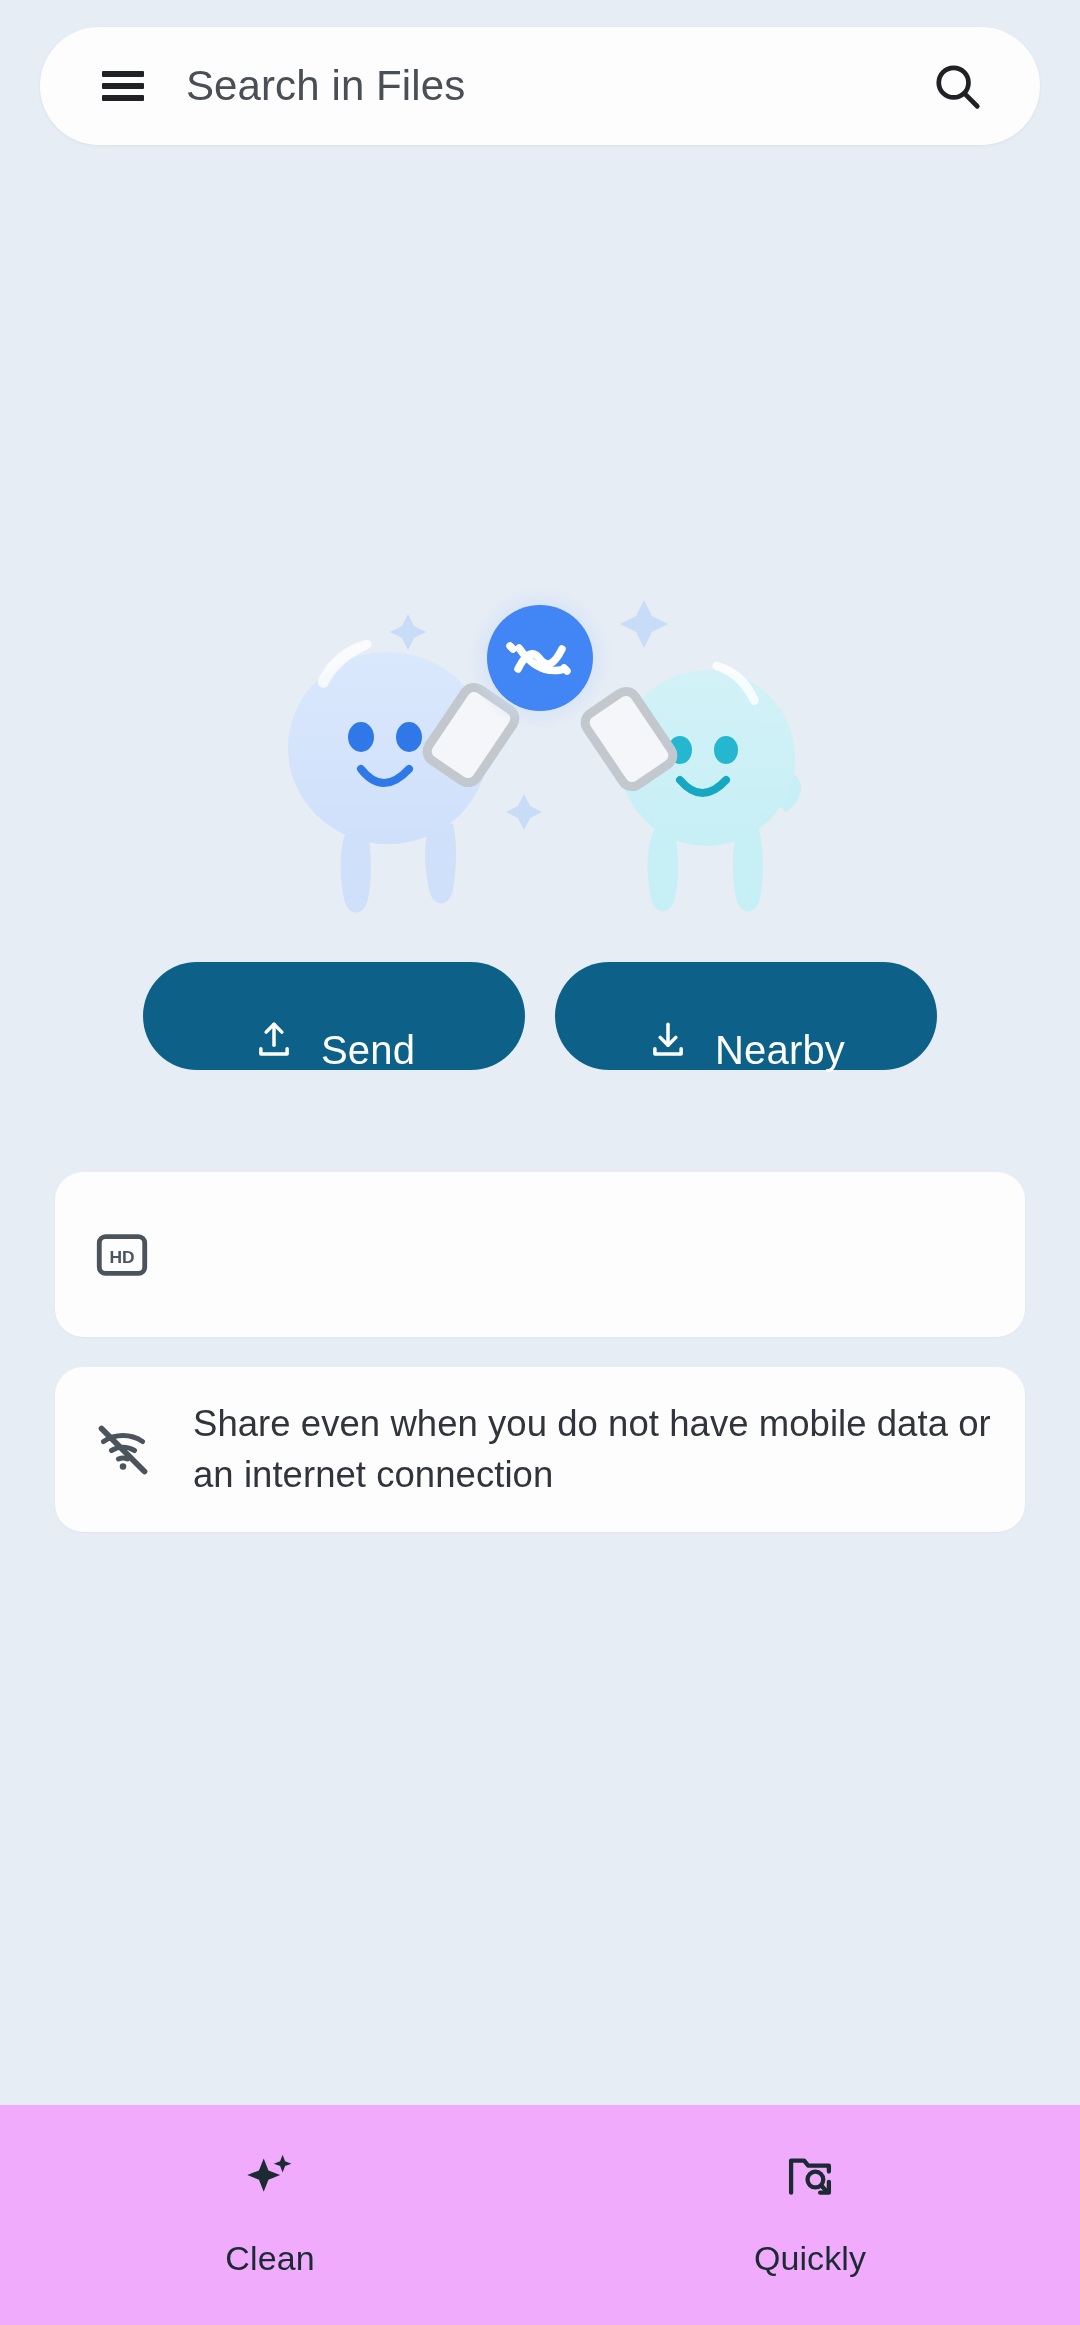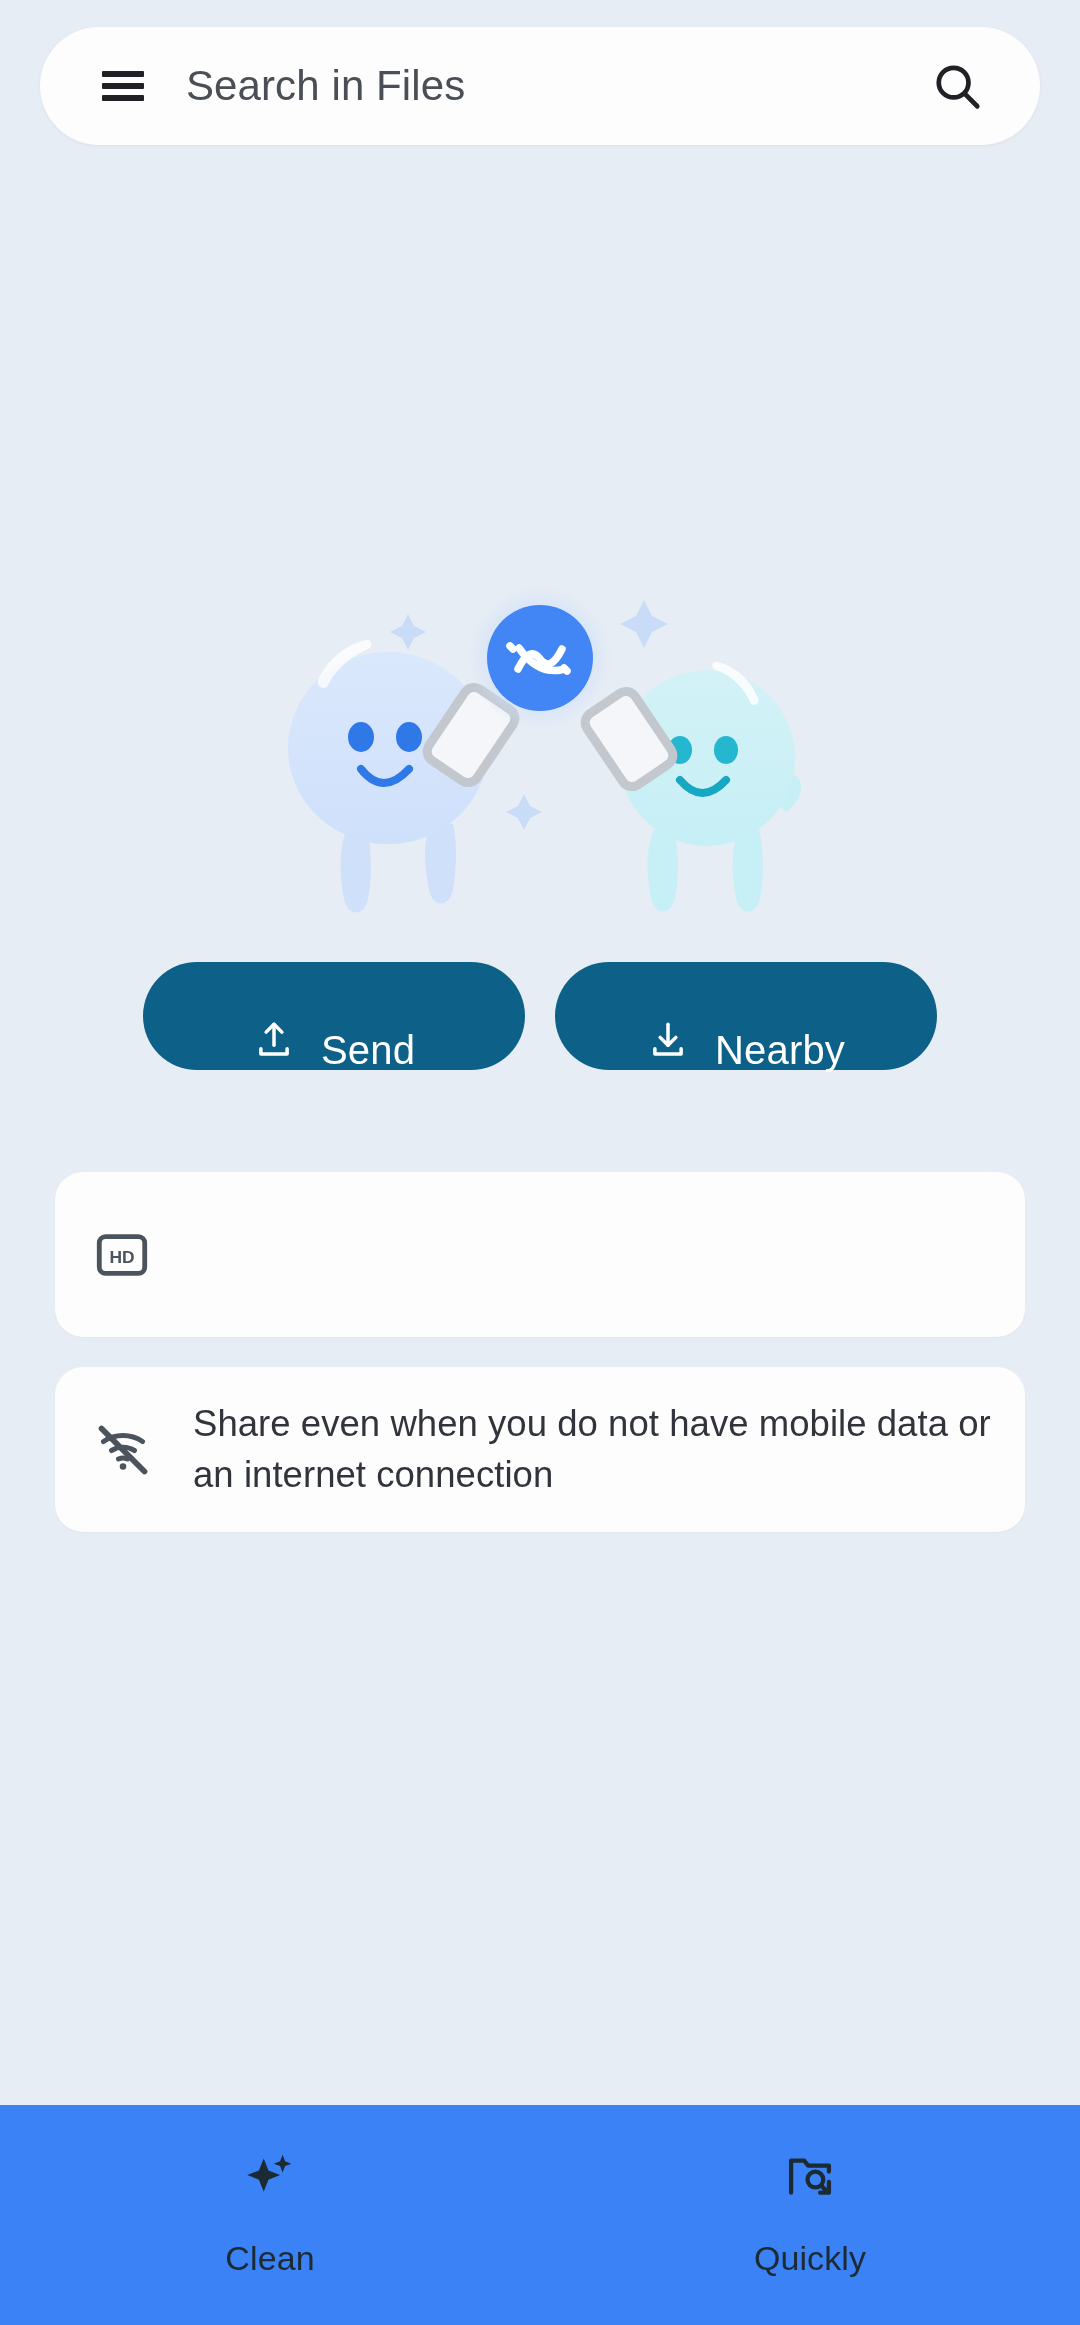--- a/index.html
+++ b/index.html
@@ -125,21 +125,21 @@
     letter-spacing: 0.05px;
   }
 
   
   .bottom-nav {
     position: absolute;
     left: 0;
     bottom: 0;
     width: 1080px;
     height: 220px;
-    background: #3b82f6;
+    background: #f0abfc;
     display: flex;
   }
   .nav-item {
     flex: 1;
     display: flex;
     flex-direction: column;
     align-items: center;
     padding-top: 34px;
     cursor: pointer;
   }

